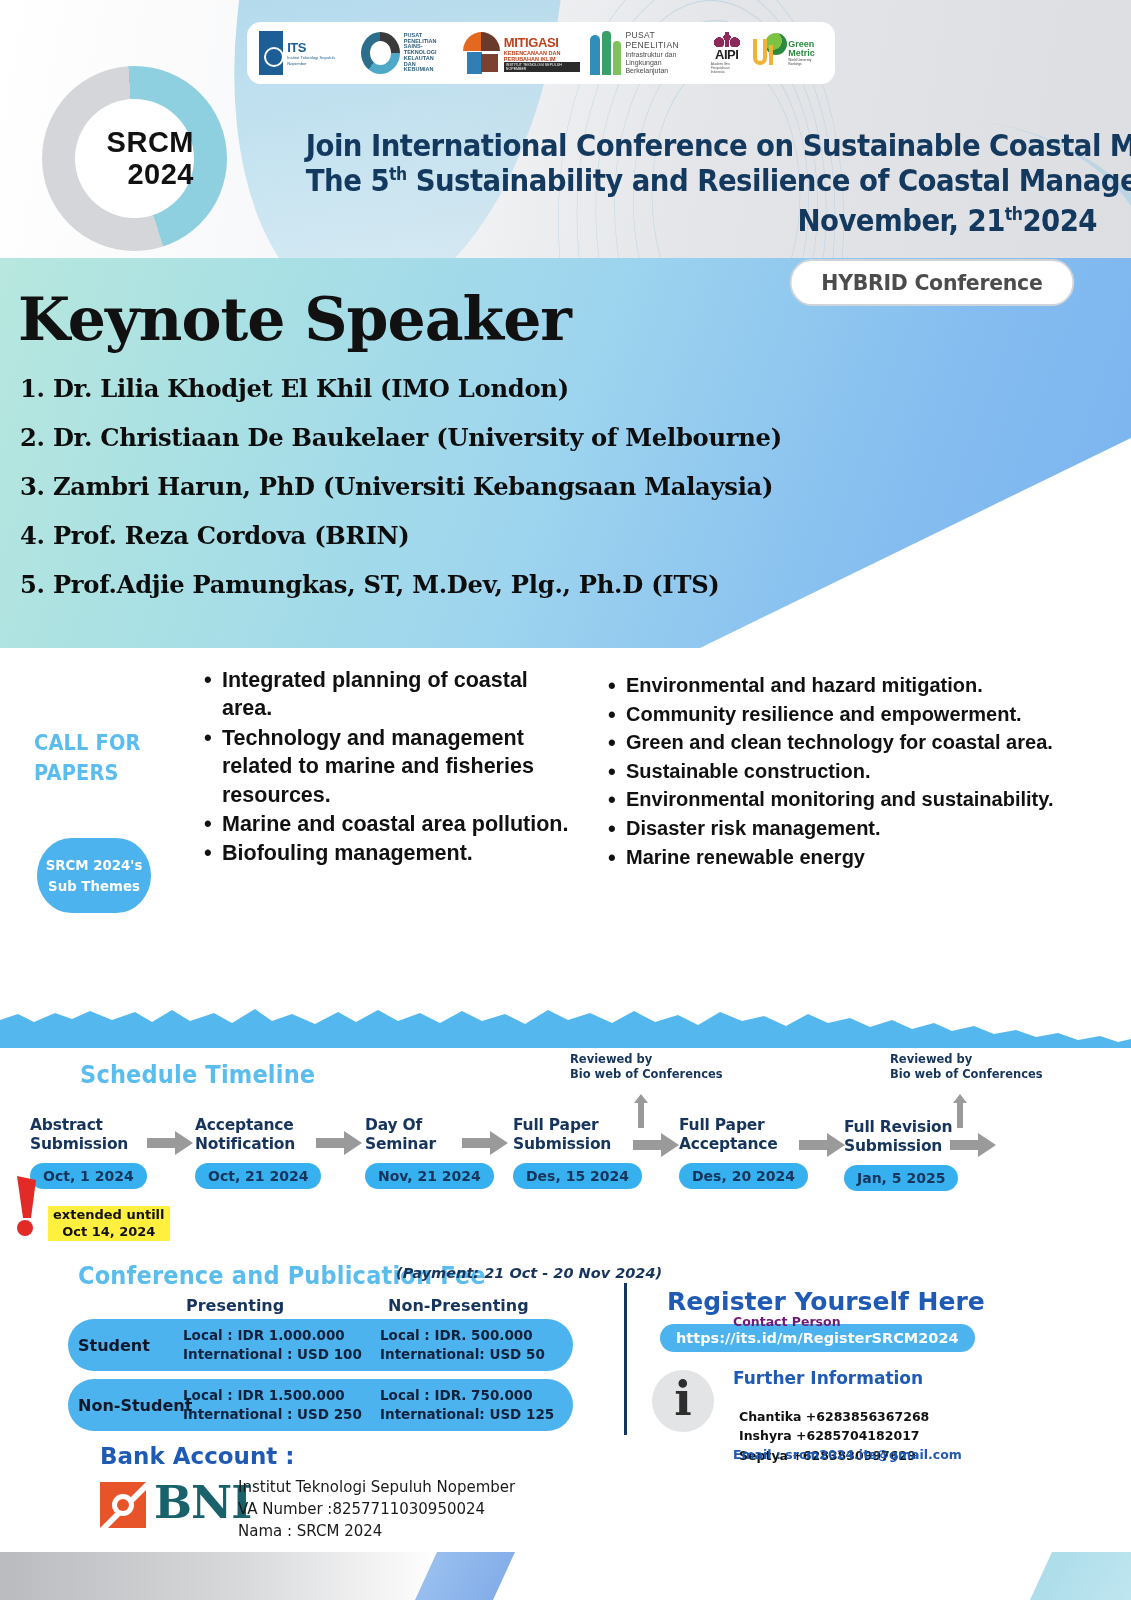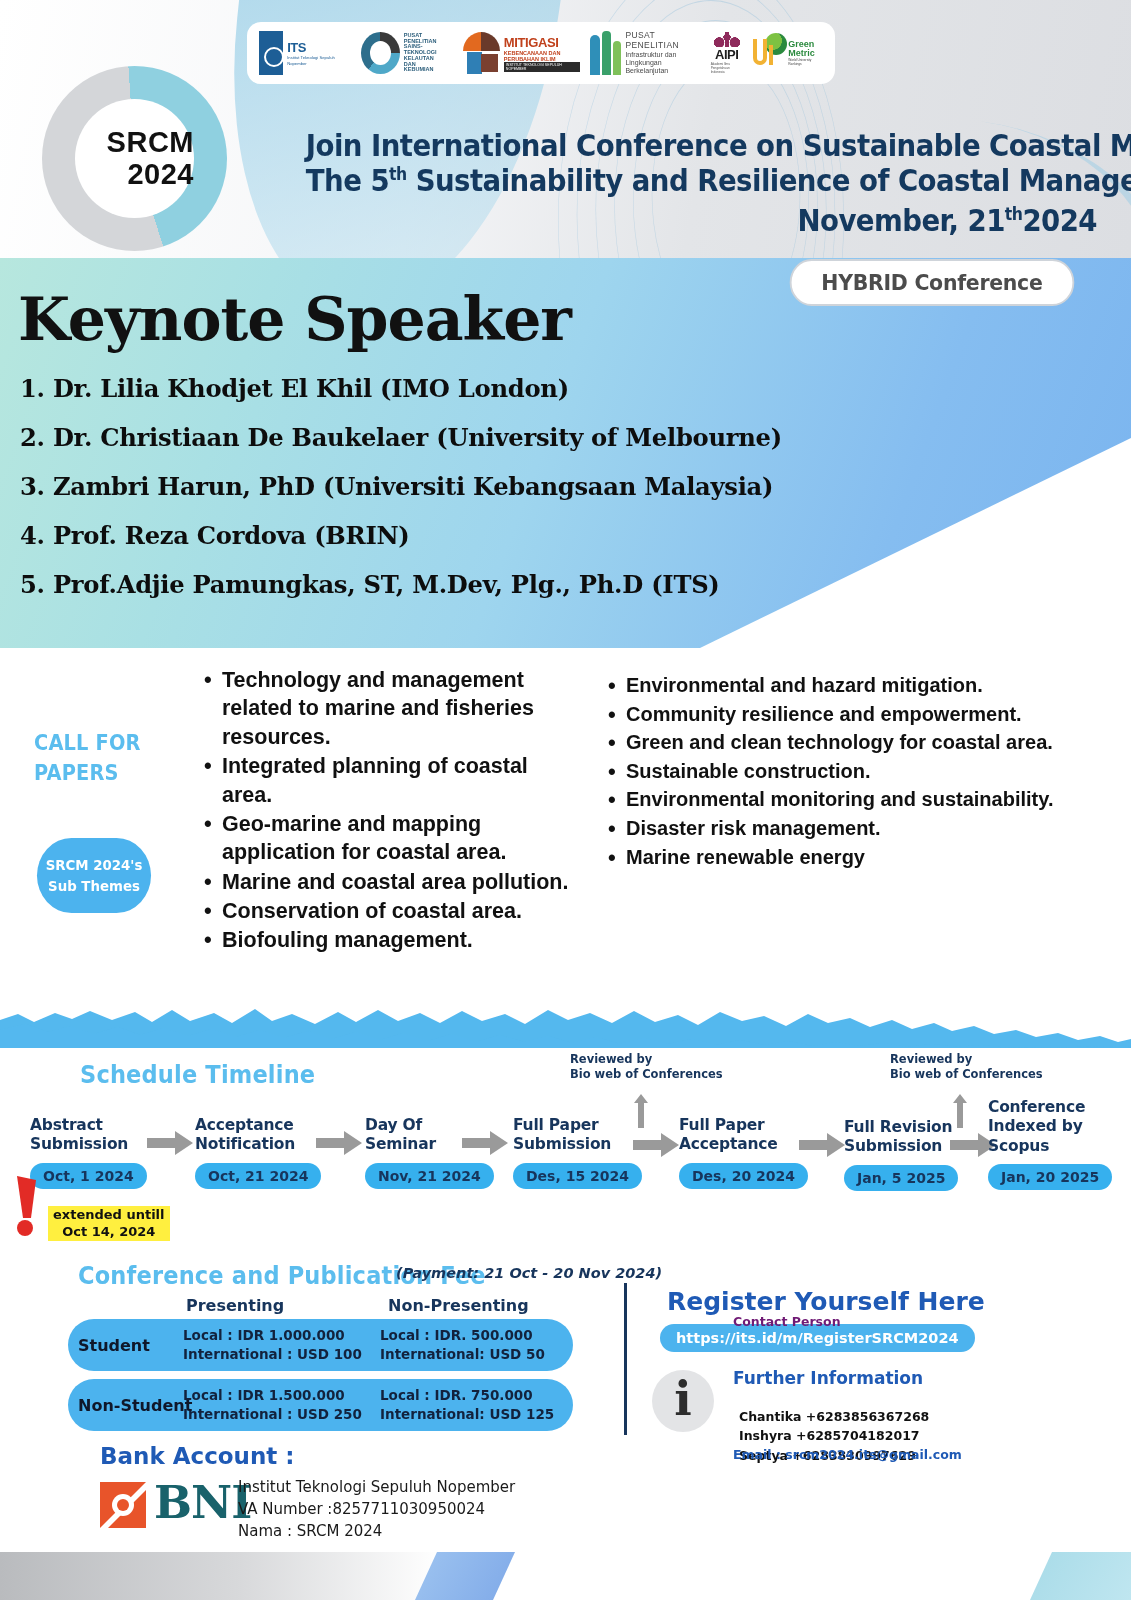--- a/index.html
+++ b/index.html
@@ -468,25 +468,23 @@
   <div>CALL FOR</div>
   <div>PAPERS</div>
 </div>
 <div class="cfp-bubble">
   <div>SRCM 2024's</div>
   <div>Sub Themes</div>
 </div>
 
 <div class="themes-col themes-left">
   <ul>
+    <li>Integrated planning of coastal area.</li>
     <li>Technology and management related to marine and fisheries resources.</li>
-    <li>Integrated planning of coastal area.</li>
-    <li>Geo-marine and mapping application for coastal area.</li>
     <li>Marine and coastal area pollution.</li>
-    <li>Conservation of coastal area.</li>
     <li>Biofouling management.</li>
   </ul>
 </div>
 
 <div class="themes-col themes-right">
   <ul>
     <li>Environmental and hazard mitigation.</li>
     <li>Community resilience and empowerment.</li>
     <li class="justify">Green and clean technology for coastal area.</li>
     <li>Sustainable construction.</li>
@@ -605,28 +603,20 @@
   <div class="tl-up" style="left:929px; top:-16px;">
     <svg viewBox="0 0 14 34">
         <path d="M4,34 L4,9 L0,9 L7,0 L14,9 L10,9 L10,34 Z" fill="#9a9a9a"></path>
       </svg>
   </div>
   <div class="tl-note" style="left:866px; top:-58px;">
     <div>Reviewed by</div>
     <div>Bio web of Conferences</div>
   </div>
 
-  <div class="tl-step" style="left:964px; top:-12px;">
-    <div class="tl-label">
-      <div>Conference</div>
-      <div>Indexed by</div>
-      <div>Scopus</div>
-    </div>
-    <div class="tl-chip">Jan, 20 2025</div>
-  </div>
 </div>
 
 <div class="excl">
   <svg viewBox="0 0 30 62">
     <path d="M3,2 L22,6 L17,44 L9,44 Z" fill="#e22b26"></path>
     <circle cx="11" cy="54" r="8" fill="#e22b26"></circle>
   </svg>
 </div>
 <div class="ext-note">
   <div>extended untill</div>

